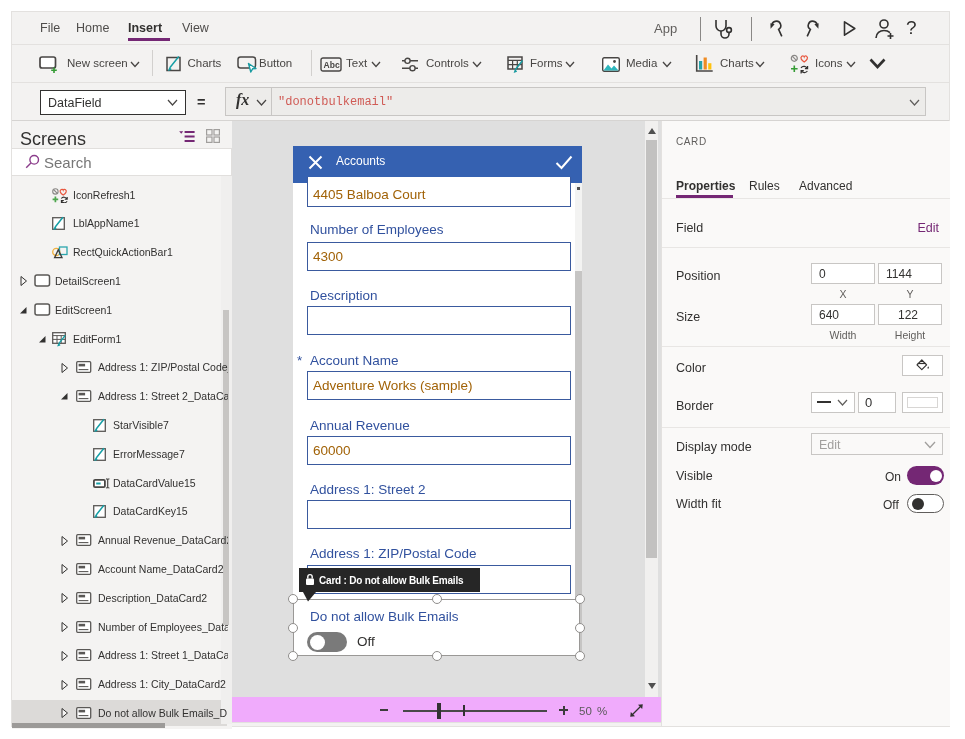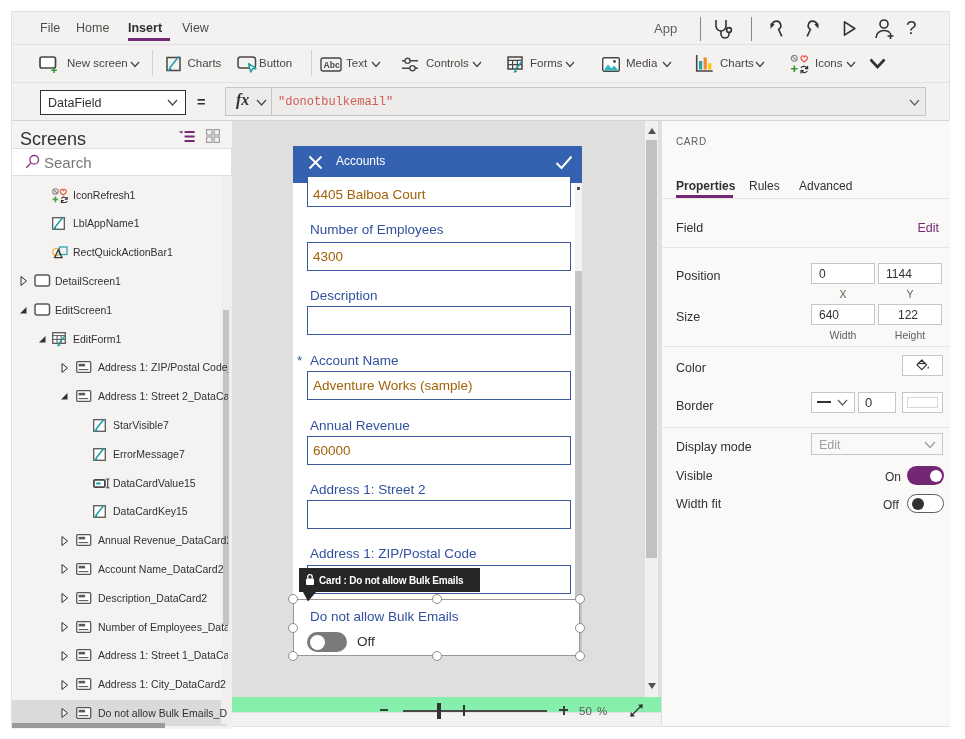--- a/index.html
+++ b/index.html
@@ -417,21 +417,21 @@
 
     <div class="abs" style="left:413px;top:0px;width:13px;height:576px;background:#f1f0ef;"></div>
     <svg class="abs" style="left:416px;top:7px;" width="8" height="7" viewBox="0 0 8 7">
         <path d="M4 0 L8 6 H0 Z" fill="#505050"></path>
       </svg>
     <div class="abs" style="left:414px;top:19px;width:11px;height:418px;background:#c2c1c0;"></div>
     <svg class="abs" style="left:416px;top:561px;" width="8" height="7" viewBox="0 0 8 7">
         <path d="M4 7 L8 1 H0 Z" fill="#505050"></path>
       </svg>
   </div>
-  <div id="canvasbottom" class="abs" style="left:232px;top:697px;width:429px;height:16px;background:#86efac;border-bottom:1px solid #e3e1df;">
+  <div id="canvasbottom" class="abs" style="left:232px;top:697px;width:429px;height:26px;background:#f0abfc;border-bottom:1px solid #e3e1df;">
     <div class="abs" style="left:148px;top:12px;width:8px;height:2.2px;background:#3c3c3c;"></div>
     <div class="abs" style="left:171px;top:13px;width:144px;height:2px;background:#484848;"></div>
     <div class="abs" style="left:205px;top:6px;width:4px;height:16px;background:#323232;"></div>
     <div class="abs" style="left:231px;top:8px;width:2px;height:11px;background:#323232;"></div>
     <div class="abs" style="left:327px;top:12px;width:9px;height:2px;background:#3c3c3c;"></div>
       <div class="abs" style="left:330.5px;top:8.5px;width:2px;height:9px;background:#3c3c3c;"></div>
     <div class="abs" style="left:347px;top:8px;font-size:11.5px;color:#5a5a5a;">50</div>
     <div class="abs" style="left:365px;top:8px;font-size:11.5px;color:#5a5a5a;">%</div>
     <svg class="abs" style="left:397px;top:6px;" width="15" height="15" viewBox="0 0 15 15">
       <path d="M3 12 L12 3" stroke="#323130" stroke-width="1.3"></path>

